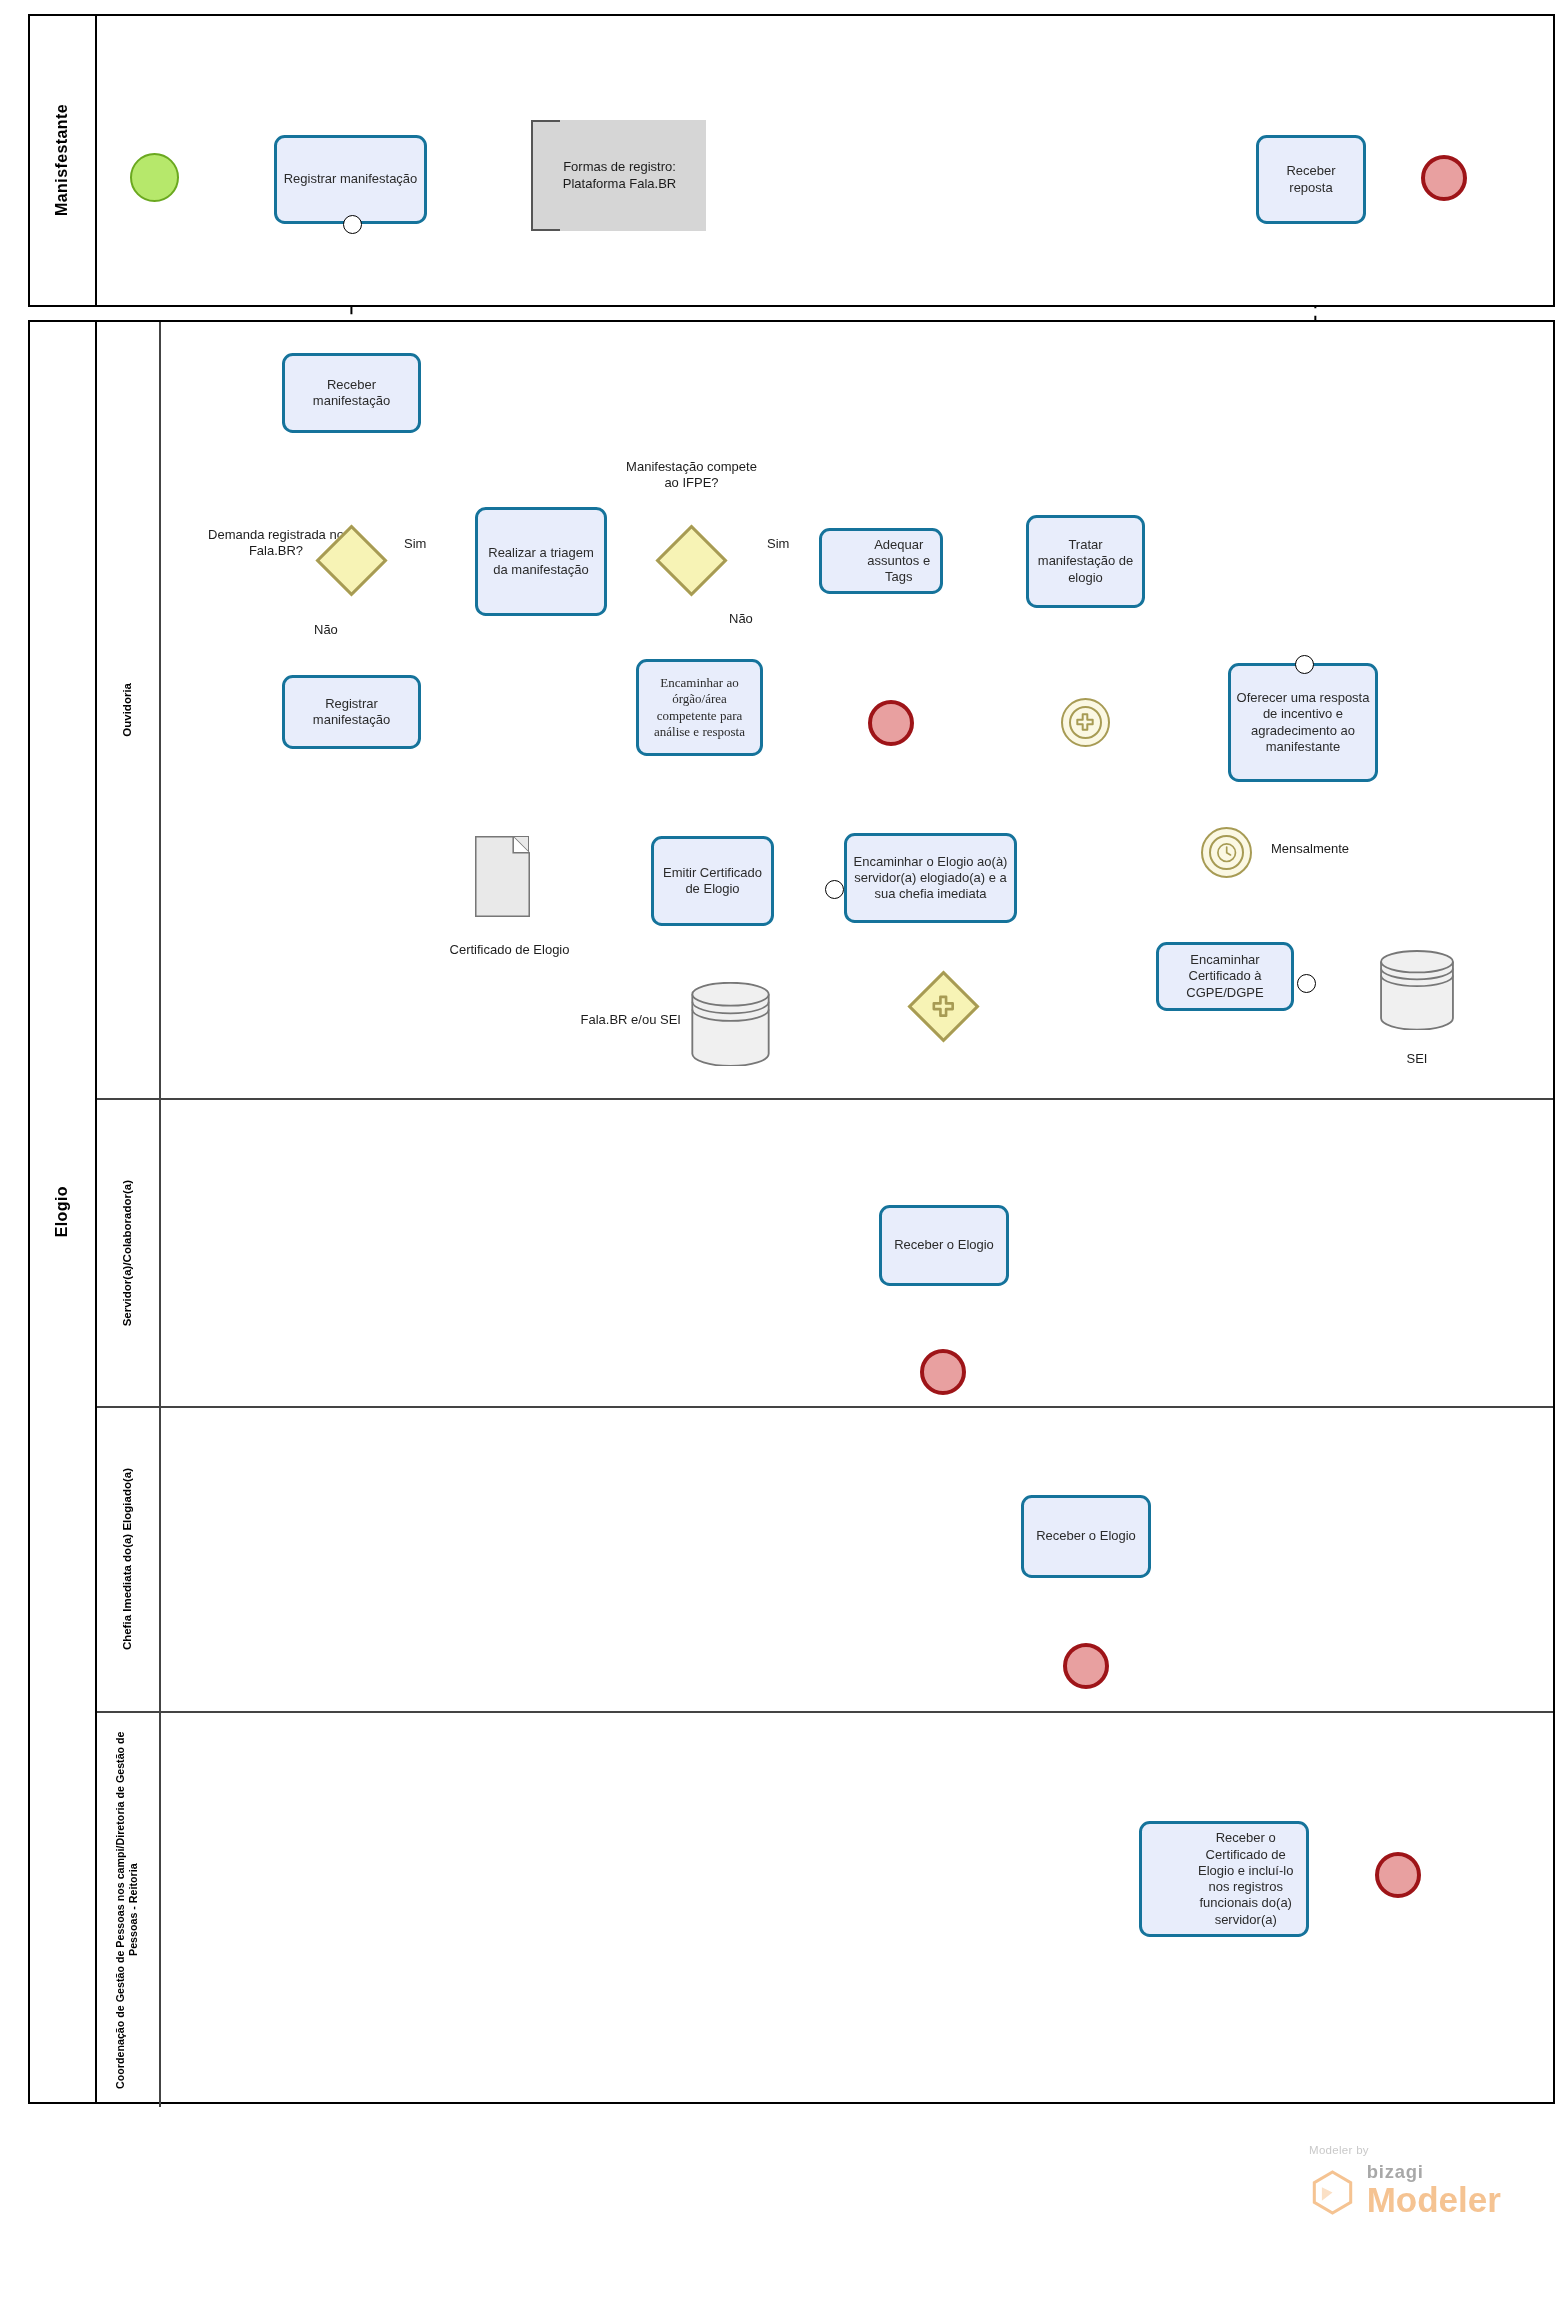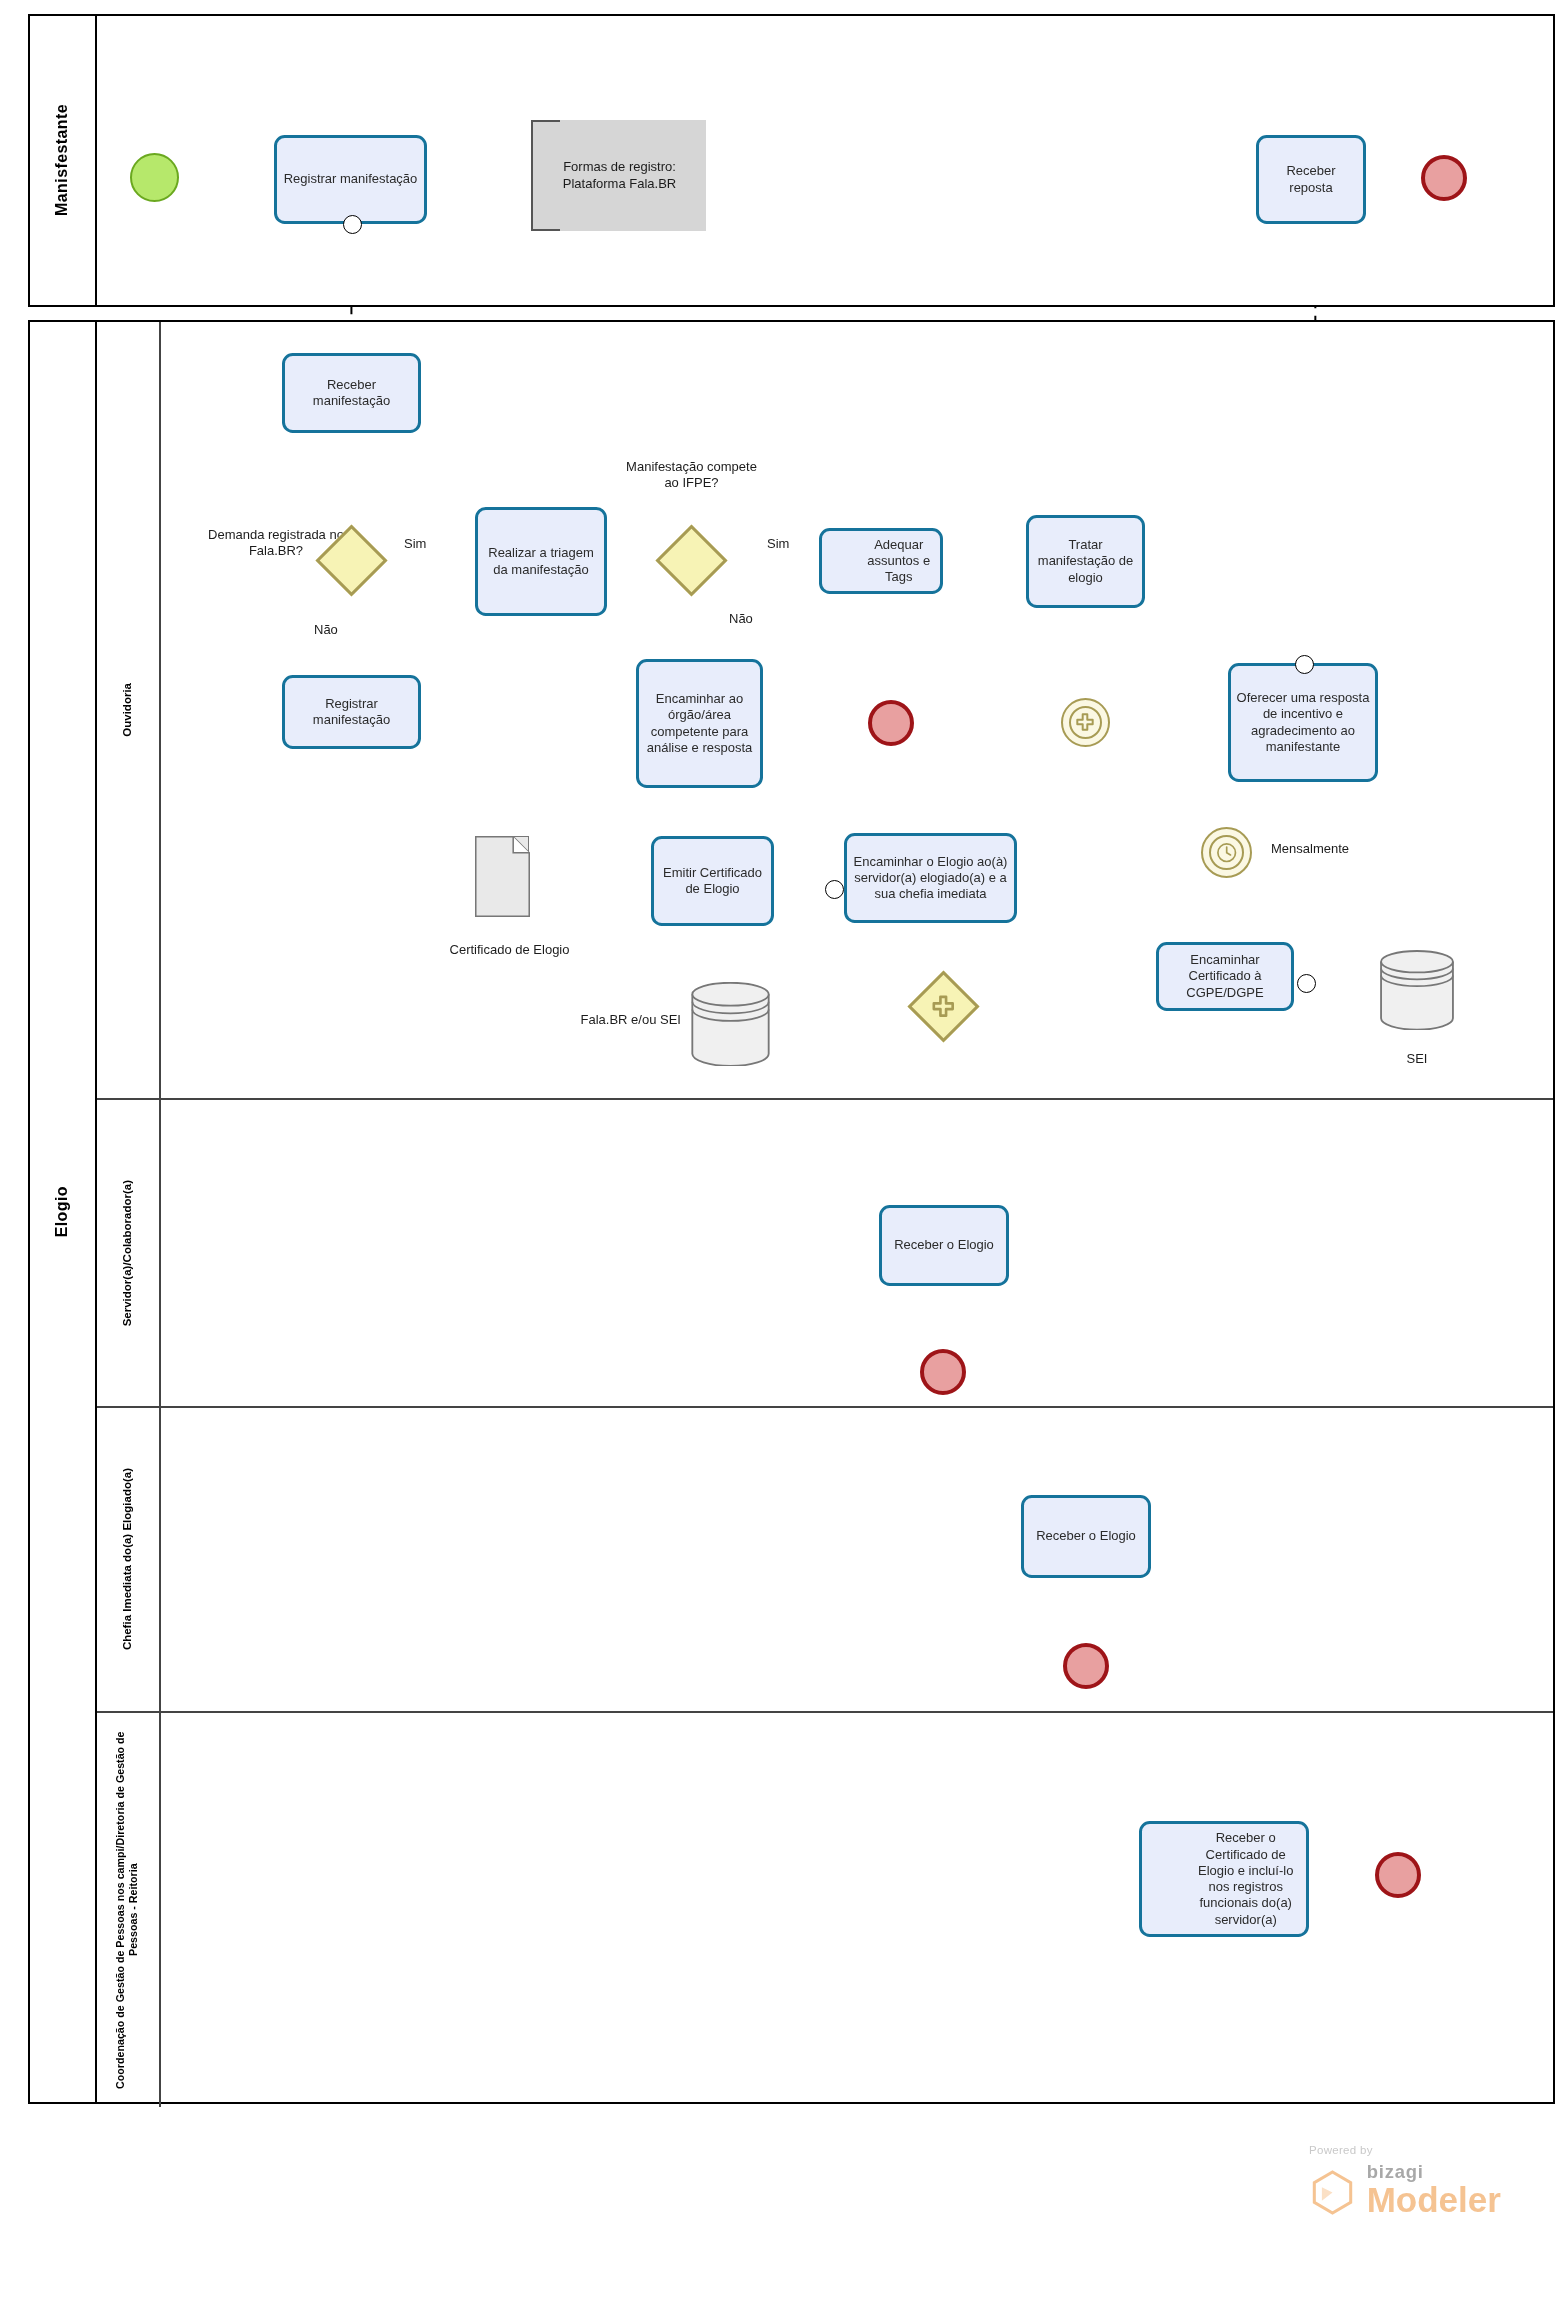--- a/index.html
+++ b/index.html
@@ -189,21 +189,21 @@
   <div class="label" style="left:622px;top:459px;width:139px;">Manifestação compete ao IFPE?</div>
   <div class="gw" style="left:666px;top:535px;width:51px;height:51px;"></div>
 
   <div class="flowlabel" style="left:767px;top:536px;">Sim</div>
   <div class="flowlabel" style="left:729px;top:611px;">Não</div>
 
   <div class="task" style="left:819px;top:528px;width:124px;height:66px;padding-left:40px;">Adequar assuntos e Tags</div>
 
   <div class="task" style="left:1026px;top:515px;width:119px;height:93px;">Tratar manifestação de elogio</div>
 
-  <div class="task" style="left:636px;top:659px;width:127px;height:129px;">Encaminhar ao órgão/área competente para análise e resposta</div>
+  <div class="task" style="left:636px;top:659px;width:127px;height:97px;font-family:Liberation Serif, serif;">Encaminhar ao órgão/área competente para análise e resposta</div>
   <div class="ev ev-end" style="left:868px;top:700px;width:46px;height:46px;"></div>
 
   <div class="ev ev-int" style="left:1061px;top:698px;width:49px;height:49px;">
     <div class="inner">
       <svg width="20" height="20" viewBox="0 0 26 26">
         <path d="M10,3 H16 V10 H23 V16 H16 V23 H10 V16 H3 V10 H10 Z" fill="none" stroke="#a79b54" stroke-width="2.6" stroke-linejoin="round"></path>
       </svg>
     </div>
   </div>
 
@@ -269,21 +269,21 @@
   <div class="task" style="left:879px;top:1205px;width:130px;height:81px;">Receber o Elogio</div>
   <div class="ev ev-end" style="left:920px;top:1349px;width:46px;height:46px;"></div>
 
   <div class="task" style="left:1021px;top:1495px;width:130px;height:83px;">Receber o Elogio</div>
   <div class="ev ev-end" style="left:1063px;top:1643px;width:46px;height:46px;"></div>
 
   <div class="task" style="left:1139px;top:1821px;width:170px;height:116px;padding-left:48px;">Receber o Certificado de Elogio e incluí-lo nos registros funcionais do(a) servidor(a)</div>
   <div class="ev ev-end" style="left:1375px;top:1852px;width:46px;height:46px;"></div>
 
   <div class="wm" style="left:1309px;top:2144px;">
-    <div class="pb">Powered by</div>
+    <div class="pb">Modeler by</div>
     <div style="display:flex;align-items:flex-end;gap:10.7px;margin-top:4.6px;font-weight:bold;">
       <svg width="47" height="47" viewBox="0 0 62 62">
         <path d="M31,4 L55,18 V44 L31,58 L7,44 V18 Z" fill="none" stroke="#f5c392" stroke-width="4"></path>
         <path d="M17,24 L31,31 L17,42 Z" fill="#fbe0c5"></path>
       </svg>
       <div>
         <div class="bz">bizagi</div>
         <div class="md">Modeler</div>
       </div>
     </div>

